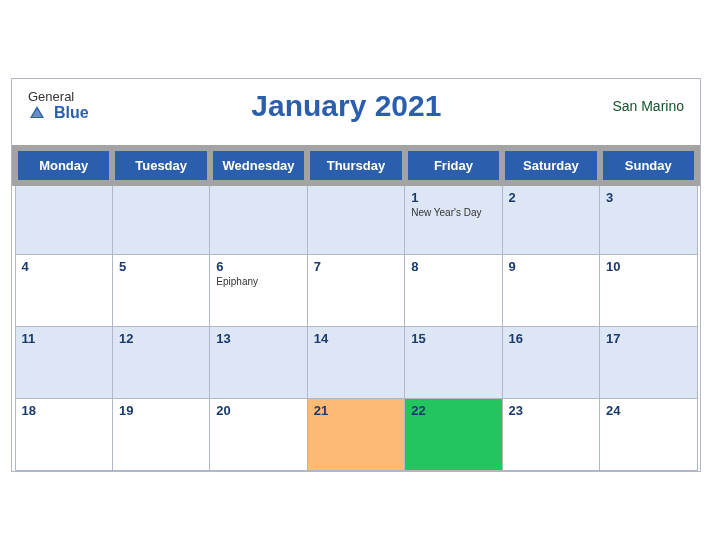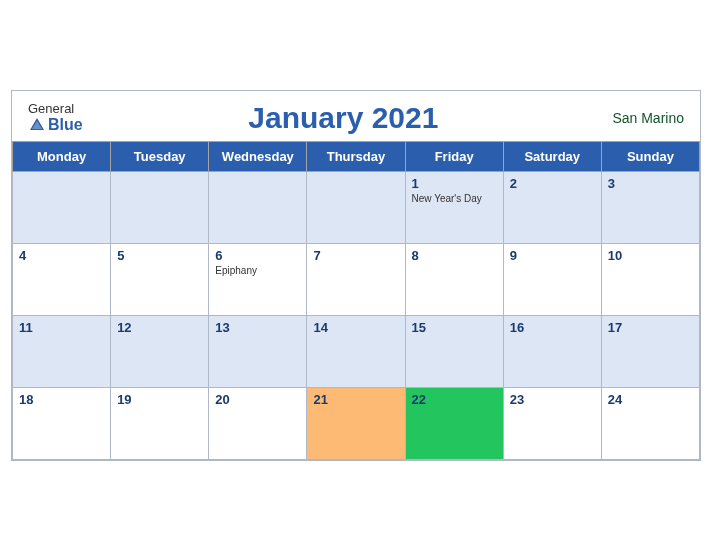--- a/index.html
+++ b/index.html
@@ -13,40 +13,40 @@
       height: 550px;
     }
     .calendar-wrapper {
       width: 690px;
       border: 1px solid #b0b8c8;
     }
     .calendar-header {
       display: flex;
       align-items: center;
       justify-content: space-between;
-      padding: 10px 16px 6px 16px;
+      padding: 10px 16px 22px 16px;
       background: #fff;
     }
     .logo-area {
       display: flex;
       flex-direction: column;
       align-items: flex-start;
     }
     .logo-text-general {
       font-size: 13px;
       color: #333;
       font-weight: normal;
     }
     .logo-text-blue {
       font-size: 16px;
       color: #2b5fad;
       font-weight: bold;
       display: flex;
       align-items: flex-start;
-      gap: 2px;
+      gap: 8px;
     }
     .logo-icon {
       width: 18px;
       height: 18px;
       display: inline-block;
     }
     .calendar-title {
       font-size: 30px;
       color: #2b5fad;
       font-weight: bold;
@@ -63,21 +63,21 @@
       width: 100%;
       border-collapse: collapse;
     }
     .calendar-grid th {
       background-color: #2b5fad;
       color: #fff;
       text-align: center;
       padding: 7px 4px;
       font-size: 13px;
       font-weight: bold;
-      border: 1px solid #a3a3a3;
+      border: 6px solid #a3a3a3;
     }
     .calendar-grid td {
       border: 1px solid #b0b8c8;
       vertical-align: top;
       width: calc(100% / 7);
       height: 72px;
       padding: 4px 6px;
       background: #fff;
     }
     .day-number {

